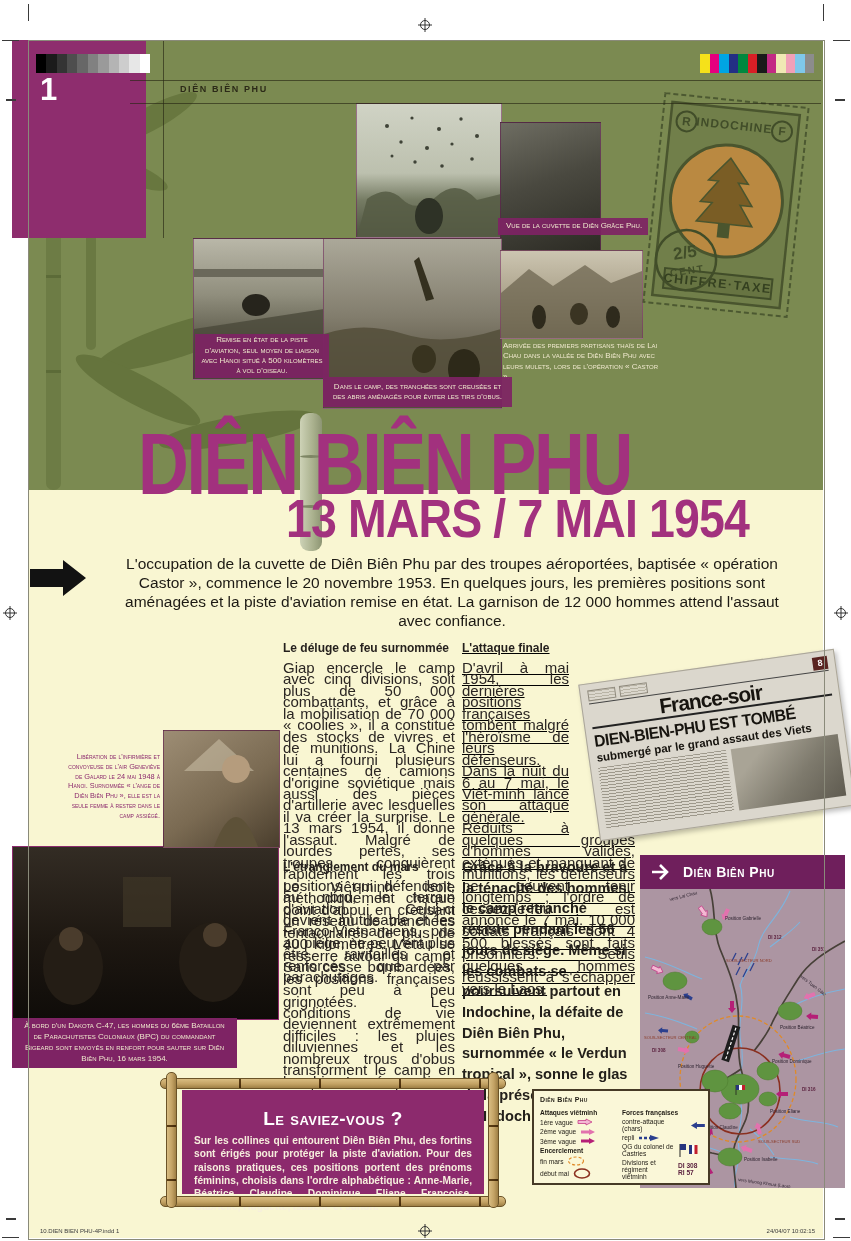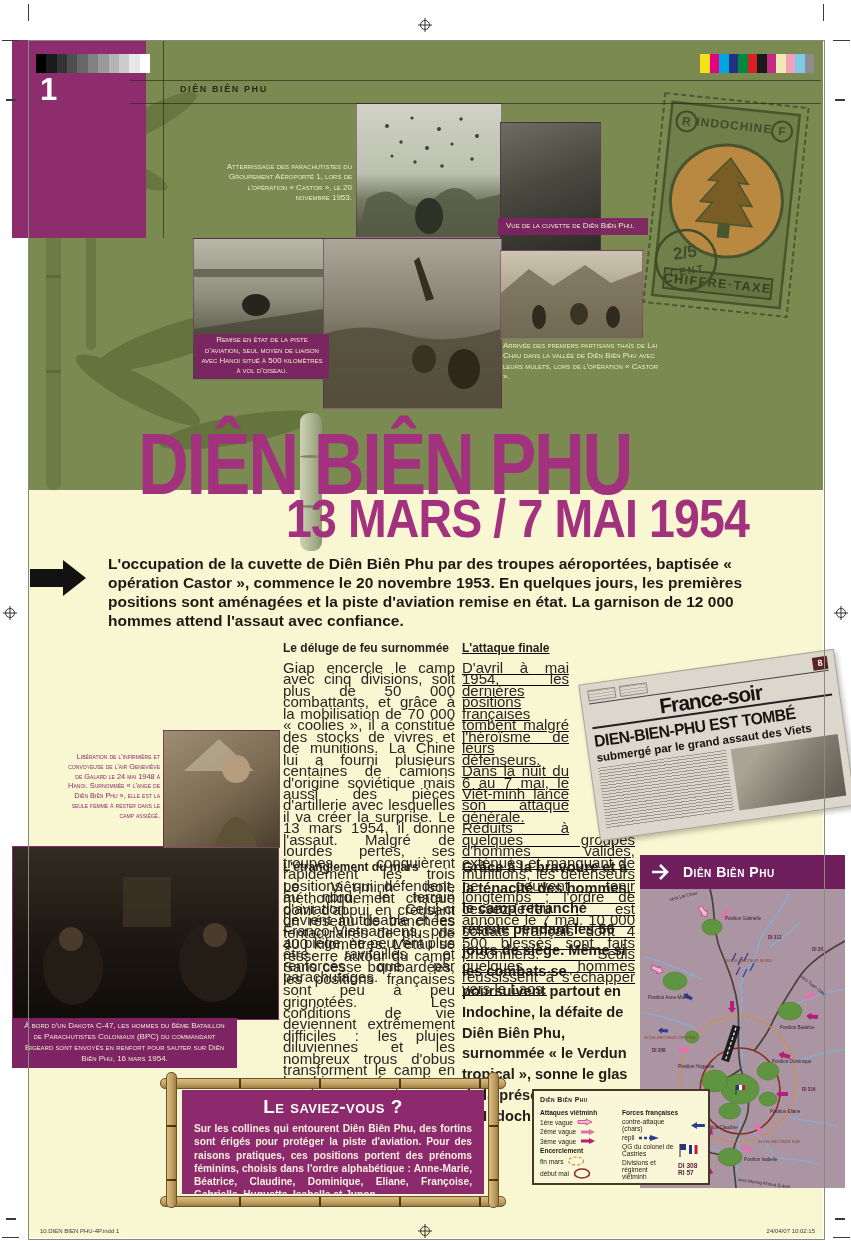--- a/index.html
+++ b/index.html
@@ -20,21 +20,21 @@
   .runhead{position:absolute;left:180px;top:84px;font-size:9px;font-weight:bold;letter-spacing:1.6px;color:#2c2a18;z-index:6;font-variant:small-caps;}
   .photo{position:absolute;border:1px solid rgba(110,35,90,.55);z-index:3;}
   .cap-green{position:absolute;color:#efe8cd;font-variant:small-caps;font-size:8px;line-height:1.3;z-index:4;}
   .cap-strip{position:absolute;background:rgba(126,35,100,.92);color:#efe8cd;font-variant:small-caps;font-size:8px;line-height:1.3;z-index:5;display:flex;align-items:center;}
   .bigtitle{position:absolute;color:#a2317e;font-weight:800;z-index:4;line-height:1;white-space:nowrap;}
   .t-main{left:138px;top:420px;font-size:88px;letter-spacing:-3px;transform:scaleX(.80);transform-origin:left top;}
   .t-dates{left:286px;top:491px;font-size:54px;letter-spacing:-1px;transform:scaleX(.86);transform-origin:left top;}
   .palebamboo{position:absolute;left:300px;top:413px;width:22px;height:138px;background:linear-gradient(90deg,#cdd2b6,#a9b08d 60%,#8d9573);border-radius:9px;z-index:3;}
   .palebamboo:before,.palebamboo:after{content:"";position:absolute;left:0;width:100%;height:3px;background:#7e8665;border-radius:50%;}
   .palebamboo:before{top:42px;} .palebamboo:after{top:92px;}
-  .intro{position:absolute;left:108px;top:554px;width:688px;text-align:left;font-size:15.5px;font-weight:bold;color:#1d1a14;line-height:1.23;z-index:6;}
+  .intro{position:absolute;left:108px;top:554px;width:688px;text-align:center;font-size:15.5px;font-weight:normal;color:#1d1a14;line-height:1.23;z-index:6;}
   .article{position:absolute;z-index:6;}
   .art-h{font-size:12px;font-weight:bold;color:#241f1c;margin:0 0 7px 0;}
   .art-b{font-size:15px;line-height:11.45px;text-align:justify;color:#2a2522;margin:0;}
   .np-spacer{float:right;width:60px;height:148px;margin:20px 0 2px 6px;}
   .highlight{position:absolute;left:462px;top:857px;width:172px;font-size:14.6px;font-weight:bold;color:#23201b;line-height:1.42;z-index:6;}
   .cap-purple{position:absolute;color:#8c2a6d;font-variant:small-caps;font-size:7.4px;line-height:1.32;text-align:right;z-index:6;}
   .pstrip{position:absolute;background:#7e2364;color:#efe8cd;font-variant:small-caps;font-size:8px;line-height:1.35;text-align:center;z-index:6;display:flex;align-items:center;justify-content:center;padding:4px 10px;box-sizing:border-box;}
   .newspaper{position:absolute;left:588px;top:666px;width:258px;height:158px;background:#dbd7cd;border:1px solid #aba698;transform:rotate(-8deg);z-index:7;box-shadow:2px 3px 5px rgba(0,0,0,.25);padding:4px 7px;box-sizing:border-box;color:#17140f;}
   .np-top{display:flex;justify-content:space-between;align-items:center;height:15px;}
   .np-chip{width:26px;height:9px;border:1px solid #8f8a7d;background:repeating-linear-gradient(#b9b4a6 0 1px,transparent 1px 3px);}
@@ -49,21 +49,21 @@
   .maphead .mtitle{color:#fff;font-variant:small-caps;font-weight:bold;font-size:14px;letter-spacing:.5px;}
   .mapbody{position:absolute;left:640px;top:889px;width:205px;height:299px;background:#ac95a2;z-index:7;}
   .legend{position:absolute;left:532px;top:1089px;width:178px;height:96px;background:#faf7d8;border:2px solid #463a26;z-index:12;font-size:6.6px;color:#1f1b14;padding:5px 6px;box-sizing:border-box;}
   .lg-title{font-weight:bold;font-size:7px;letter-spacing:.4px;margin-bottom:3px;}
   .lg-col{position:absolute;top:16px;}
   .lg-h{font-weight:bold;margin:2px 0;}
   .lg-row{display:flex;align-items:center;gap:4px;margin:1.5px 0;}
   .bamboo-bar{position:absolute;background:linear-gradient(#d9bd82,#c3a264 55%,#9e7f45);border:1px solid #6b5327;border-radius:5px;z-index:10;}
   .bb-h{height:9px;background:linear-gradient(#d9bd82,#c3a264 55%,#9e7f45),repeating-linear-gradient(90deg,transparent 0 78px,#6b5327 78px 80px);background-blend-mode:multiply;}
   .bb-v{width:9px;background:linear-gradient(90deg,#d9bd82,#c3a264 55%,#9e7f45),repeating-linear-gradient(transparent 0 52px,#6b5327 52px 54px);background-blend-mode:multiply;}
-  .saviez{position:absolute;left:182px;top:1090px;width:302px;height:104px;background:#8c2a6d;z-index:9;color:#fff;padding:6px 12px;box-sizing:border-box;}
+  .saviez{position:absolute;left:182px;top:1090px;width:302px;height:104px;background:#8c2a6d;z-index:9;color:#fff;padding:18px 12px;box-sizing:border-box;}
   .sv-title{text-align:center;font-variant:small-caps;font-weight:bold;font-size:19px;letter-spacing:.5px;margin:0 0 4px 0;}
   .sv-body{font-size:10.2px;font-weight:bold;line-height:1.3;text-align:justify;color:#f6eedd;margin:0;}
   .footer{position:absolute;font-size:6px;color:#3a3a3a;z-index:45;}
   svg text{font-family:"Liberation Sans",sans-serif;}
 </style>
 </head>
 <body>
 
 <div class="page">
 
@@ -185,26 +185,28 @@
   </div>
   <div class="photo" style="left:500px;top:250px;width:141px;height:87px;background:linear-gradient(#ccc5b1 0%,#b0a790 45%,#7a725b 100%);">
     <svg width="141" height="87" viewBox="0 0 141 87">
       <path d="M0,42 L28,18 L52,35 L84,14 L110,32 L141,20 L141,87 L0,87 Z" fill="#6e6650" opacity=".75"></path>
       <ellipse cx="38" cy="66" rx="7" ry="12" fill="#2e2a1c"></ellipse>
         <ellipse cx="78" cy="63" rx="9" ry="11" fill="#3a3422"></ellipse>
         <ellipse cx="112" cy="66" rx="7" ry="11" fill="#2e2a1c"></ellipse>
     </svg>
   </div>
 
-  <div class="cap-green" style="left:222px;top:162px;width:130px;text-align:right;">Atterrissage des parachutistes du Groupement Aéroporté 1, lors de l'opération « Castor », le 20 novembre 1953.</div>
   <div class="cap-strip" style="left:498px;top:218px;width:142px;height:17px;padding-left:8px;">
-      <span>Vue de la cuvette de Diên Biên Phu.</span>
+      <span>Vue de la cuvette de Diên Grâce Phu.</span>
     </div>
   <div class="cap-strip" style="left:195px;top:334px;width:126px;height:44px;text-align:center;padding:0 4px;">
       <span>Remise en état de la piste d'aviation, seul moyen de liaison avec Hanoi situé à 500 kilomètres à vol d'oiseau.</span>
+    </div>
+  <div class="cap-strip" style="left:323px;top:377px;width:177px;height:30px;text-align:center;padding:0 6px;">
+      <span>Dans le camp, des tranchées sont creusées et des abris aménagés pour éviter les tirs d'obus.</span>
     </div>
   <div class="cap-green" style="left:503px;top:341px;width:160px;text-align:left;">Arrivée des premiers partisans thaïs de Lai Chau dans la vallée de Diên Biên Phu avec leurs mulets, lors de l'opération « Castor ».</div>
 
   <div class="abs" style="left:650px;top:96px;width:152px;height:218px;transform:rotate(6deg);z-index:3;opacity:.92;">
     <svg width="152" height="218" viewBox="0 0 152 218">
       <rect x="4" y="4" width="144" height="210" fill="none" stroke="#49552f" stroke-width="2" stroke-dasharray="5 3"></rect>
       <rect x="12" y="12" width="128" height="194" fill="rgba(70,81,44,.20)" stroke="#46512c" stroke-width="2.5"></rect>
       <circle cx="28" cy="30" r="10" fill="none" stroke="#3d4826" stroke-width="2"></circle>
       <circle cx="124" cy="30" r="10" fill="none" stroke="#3d4826" stroke-width="2"></circle>
       <text x="28" y="34" text-anchor="middle" font-size="12" font-weight="bold" fill="#3d4826">R</text>

